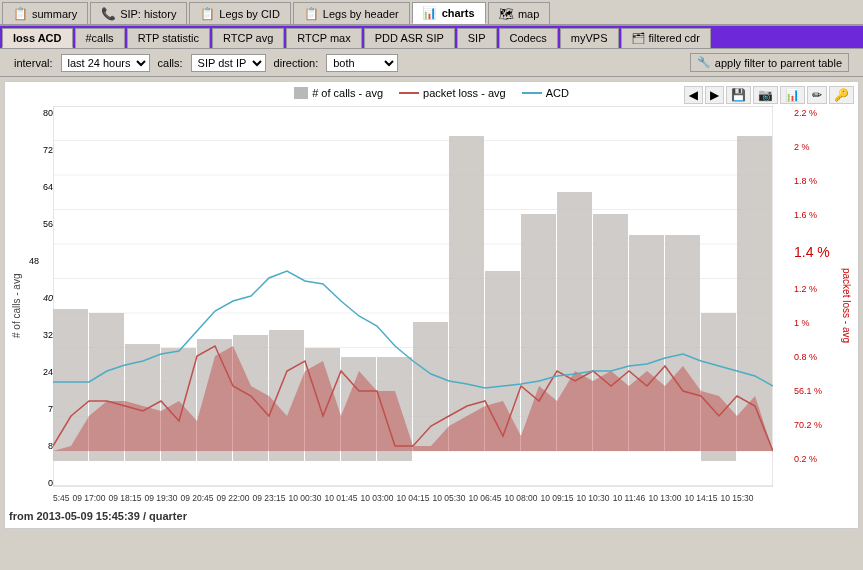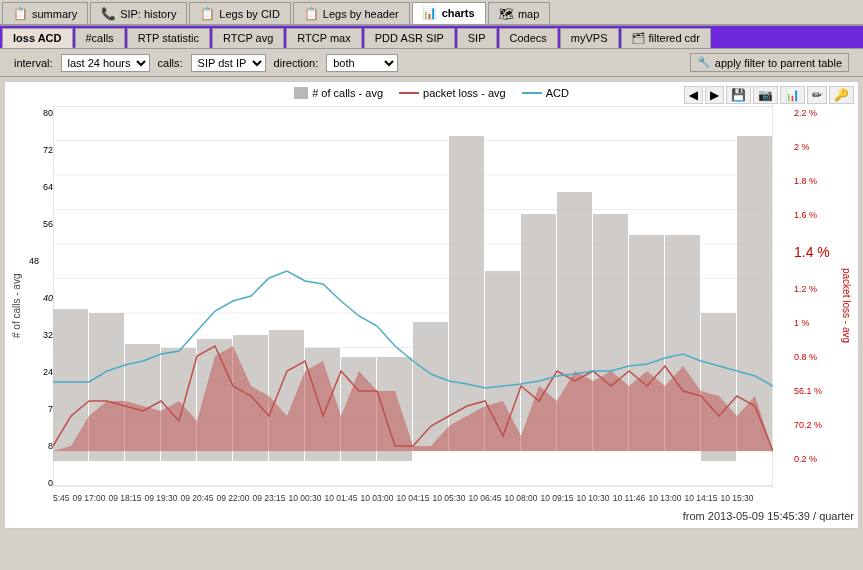--- a/index.html
+++ b/index.html
@@ -119,23 +119,23 @@
       padding: 0 2px;
       min-width: 24px;
     }
 
     .chart-inner {
       flex: 1;
       position: relative;
     }
 
     .chart-footer {
-      text-align: right;
-      font-size: 11px;
-      font-weight: normal;
+      text-align: left;
+      font-size: 11px;
+      font-weight: bold;
       padding: 4px 0 2px 0;
       color: #333;
     }
   </style>
 </head>
 <body>
 
 <div class="tab-bar">
   <div class="tab">
     <span class="tab-icon">📋</span>

